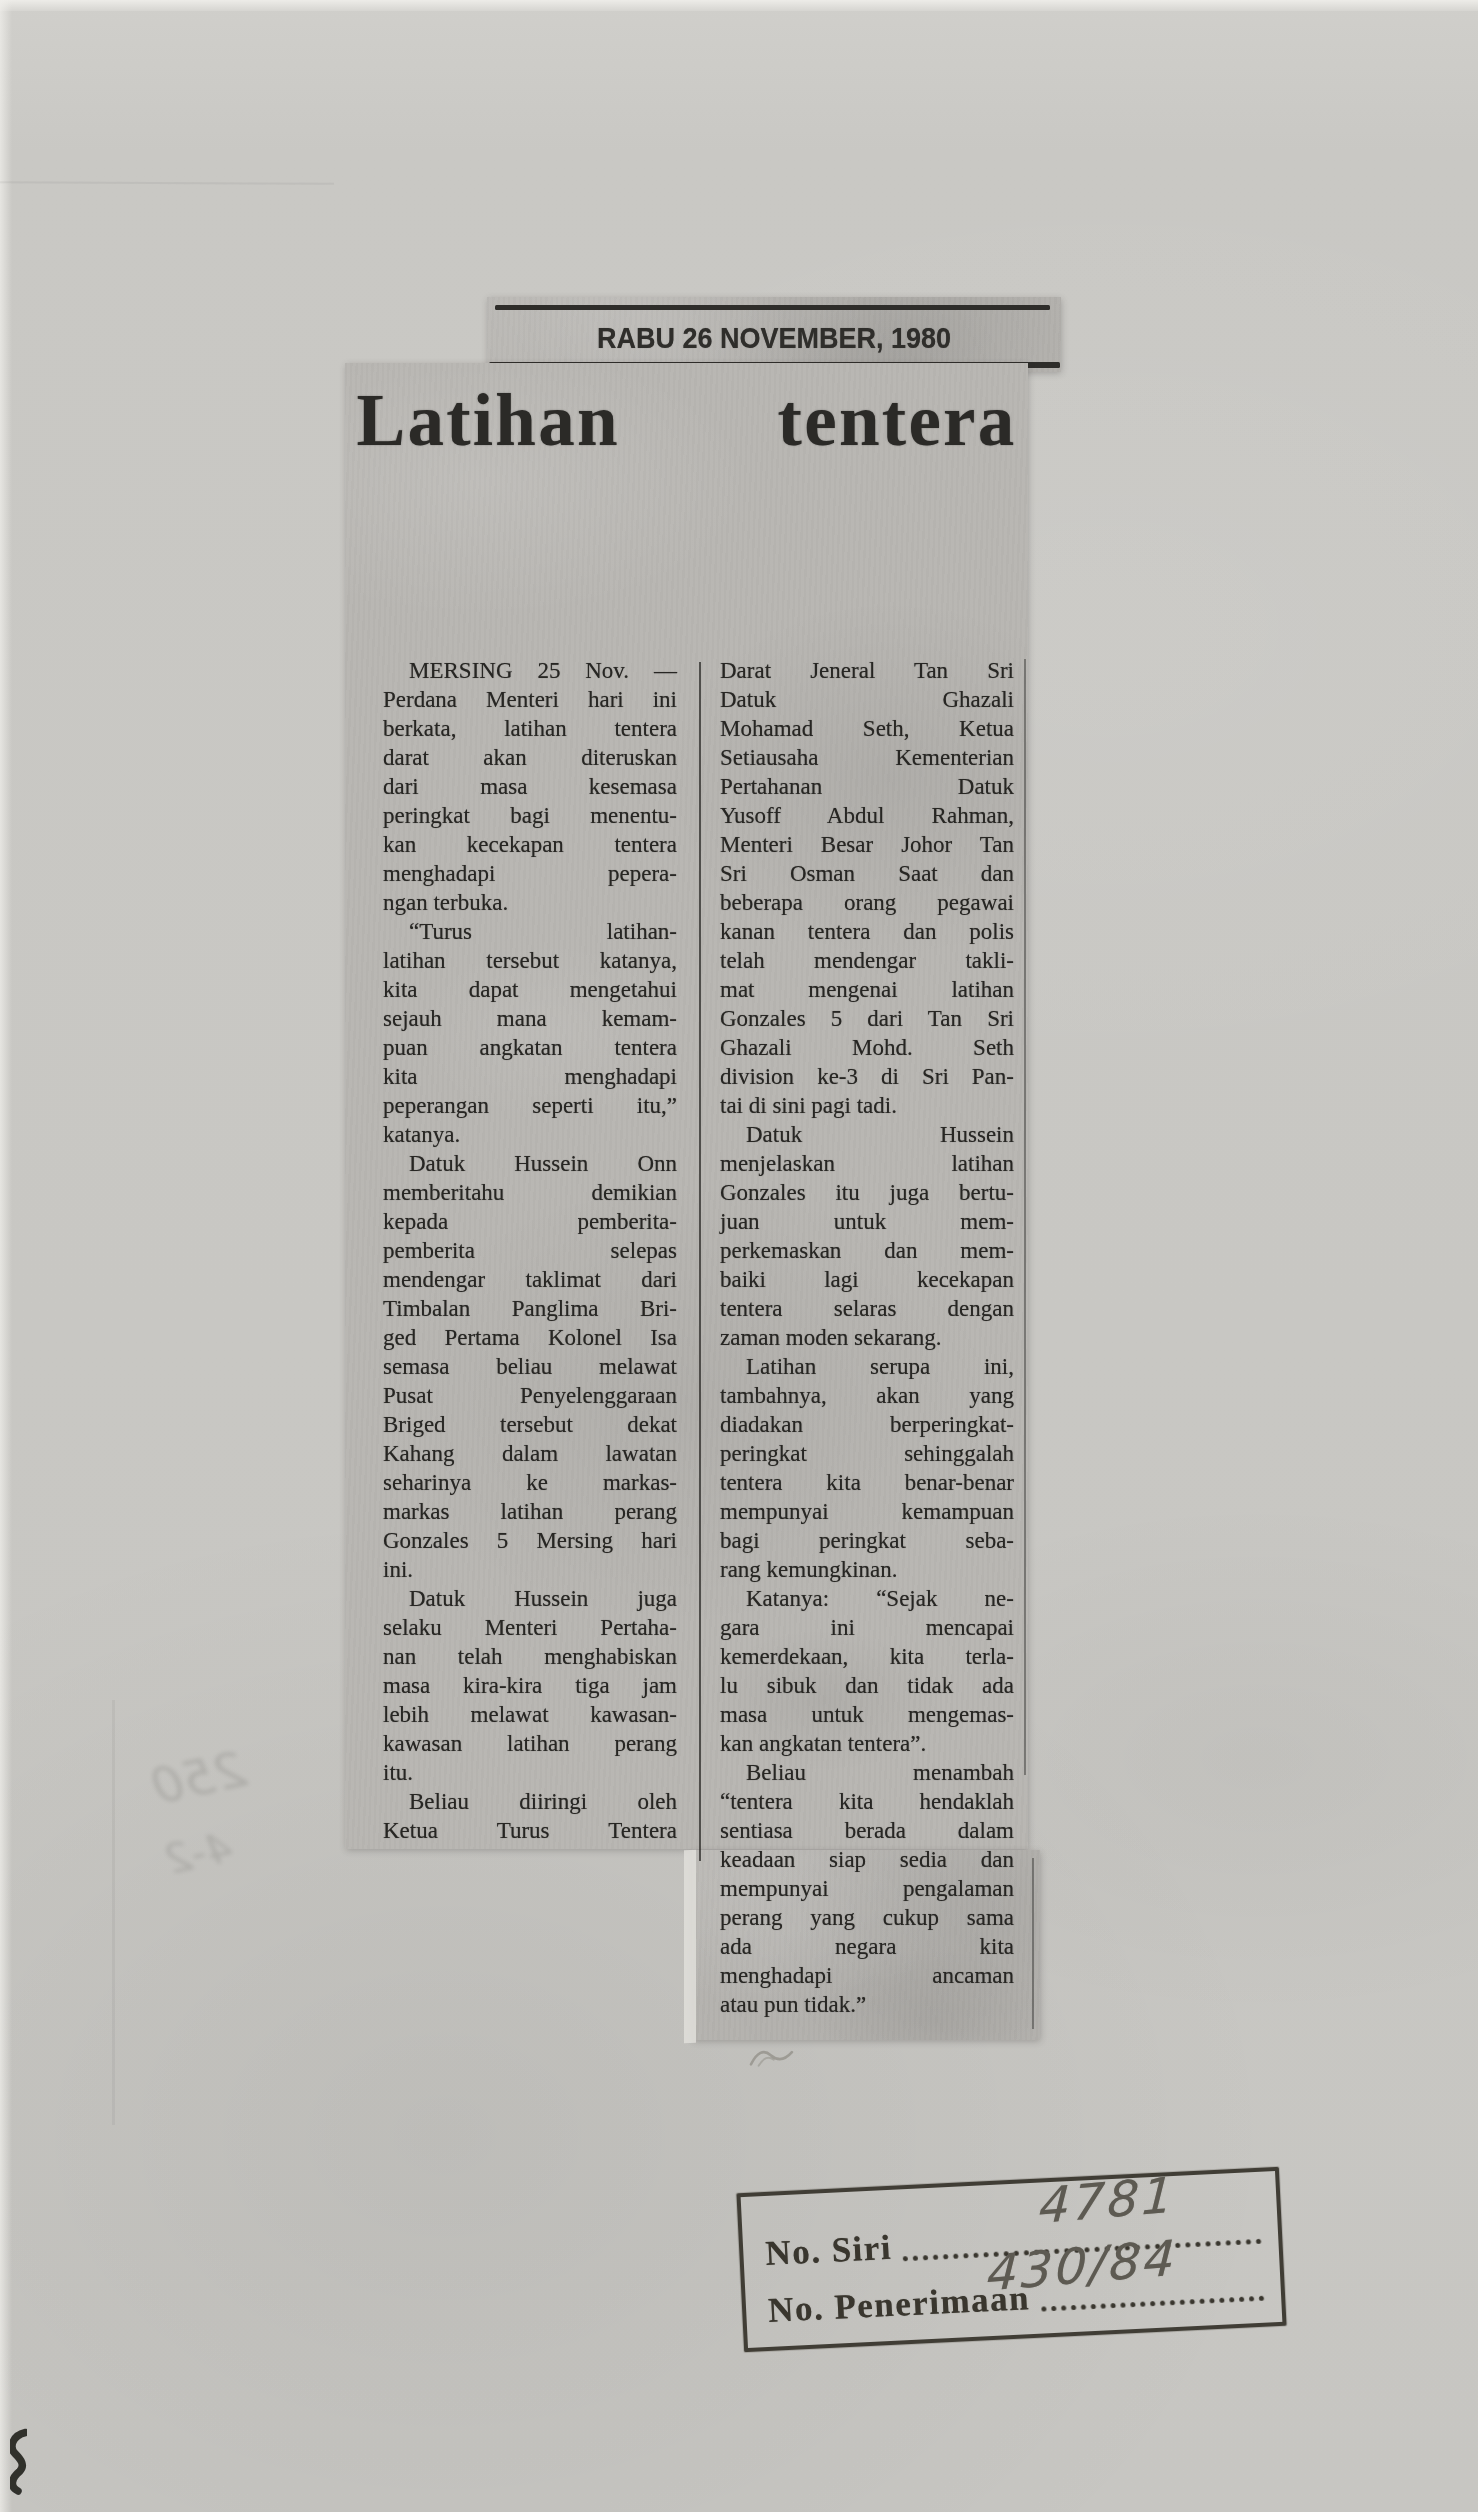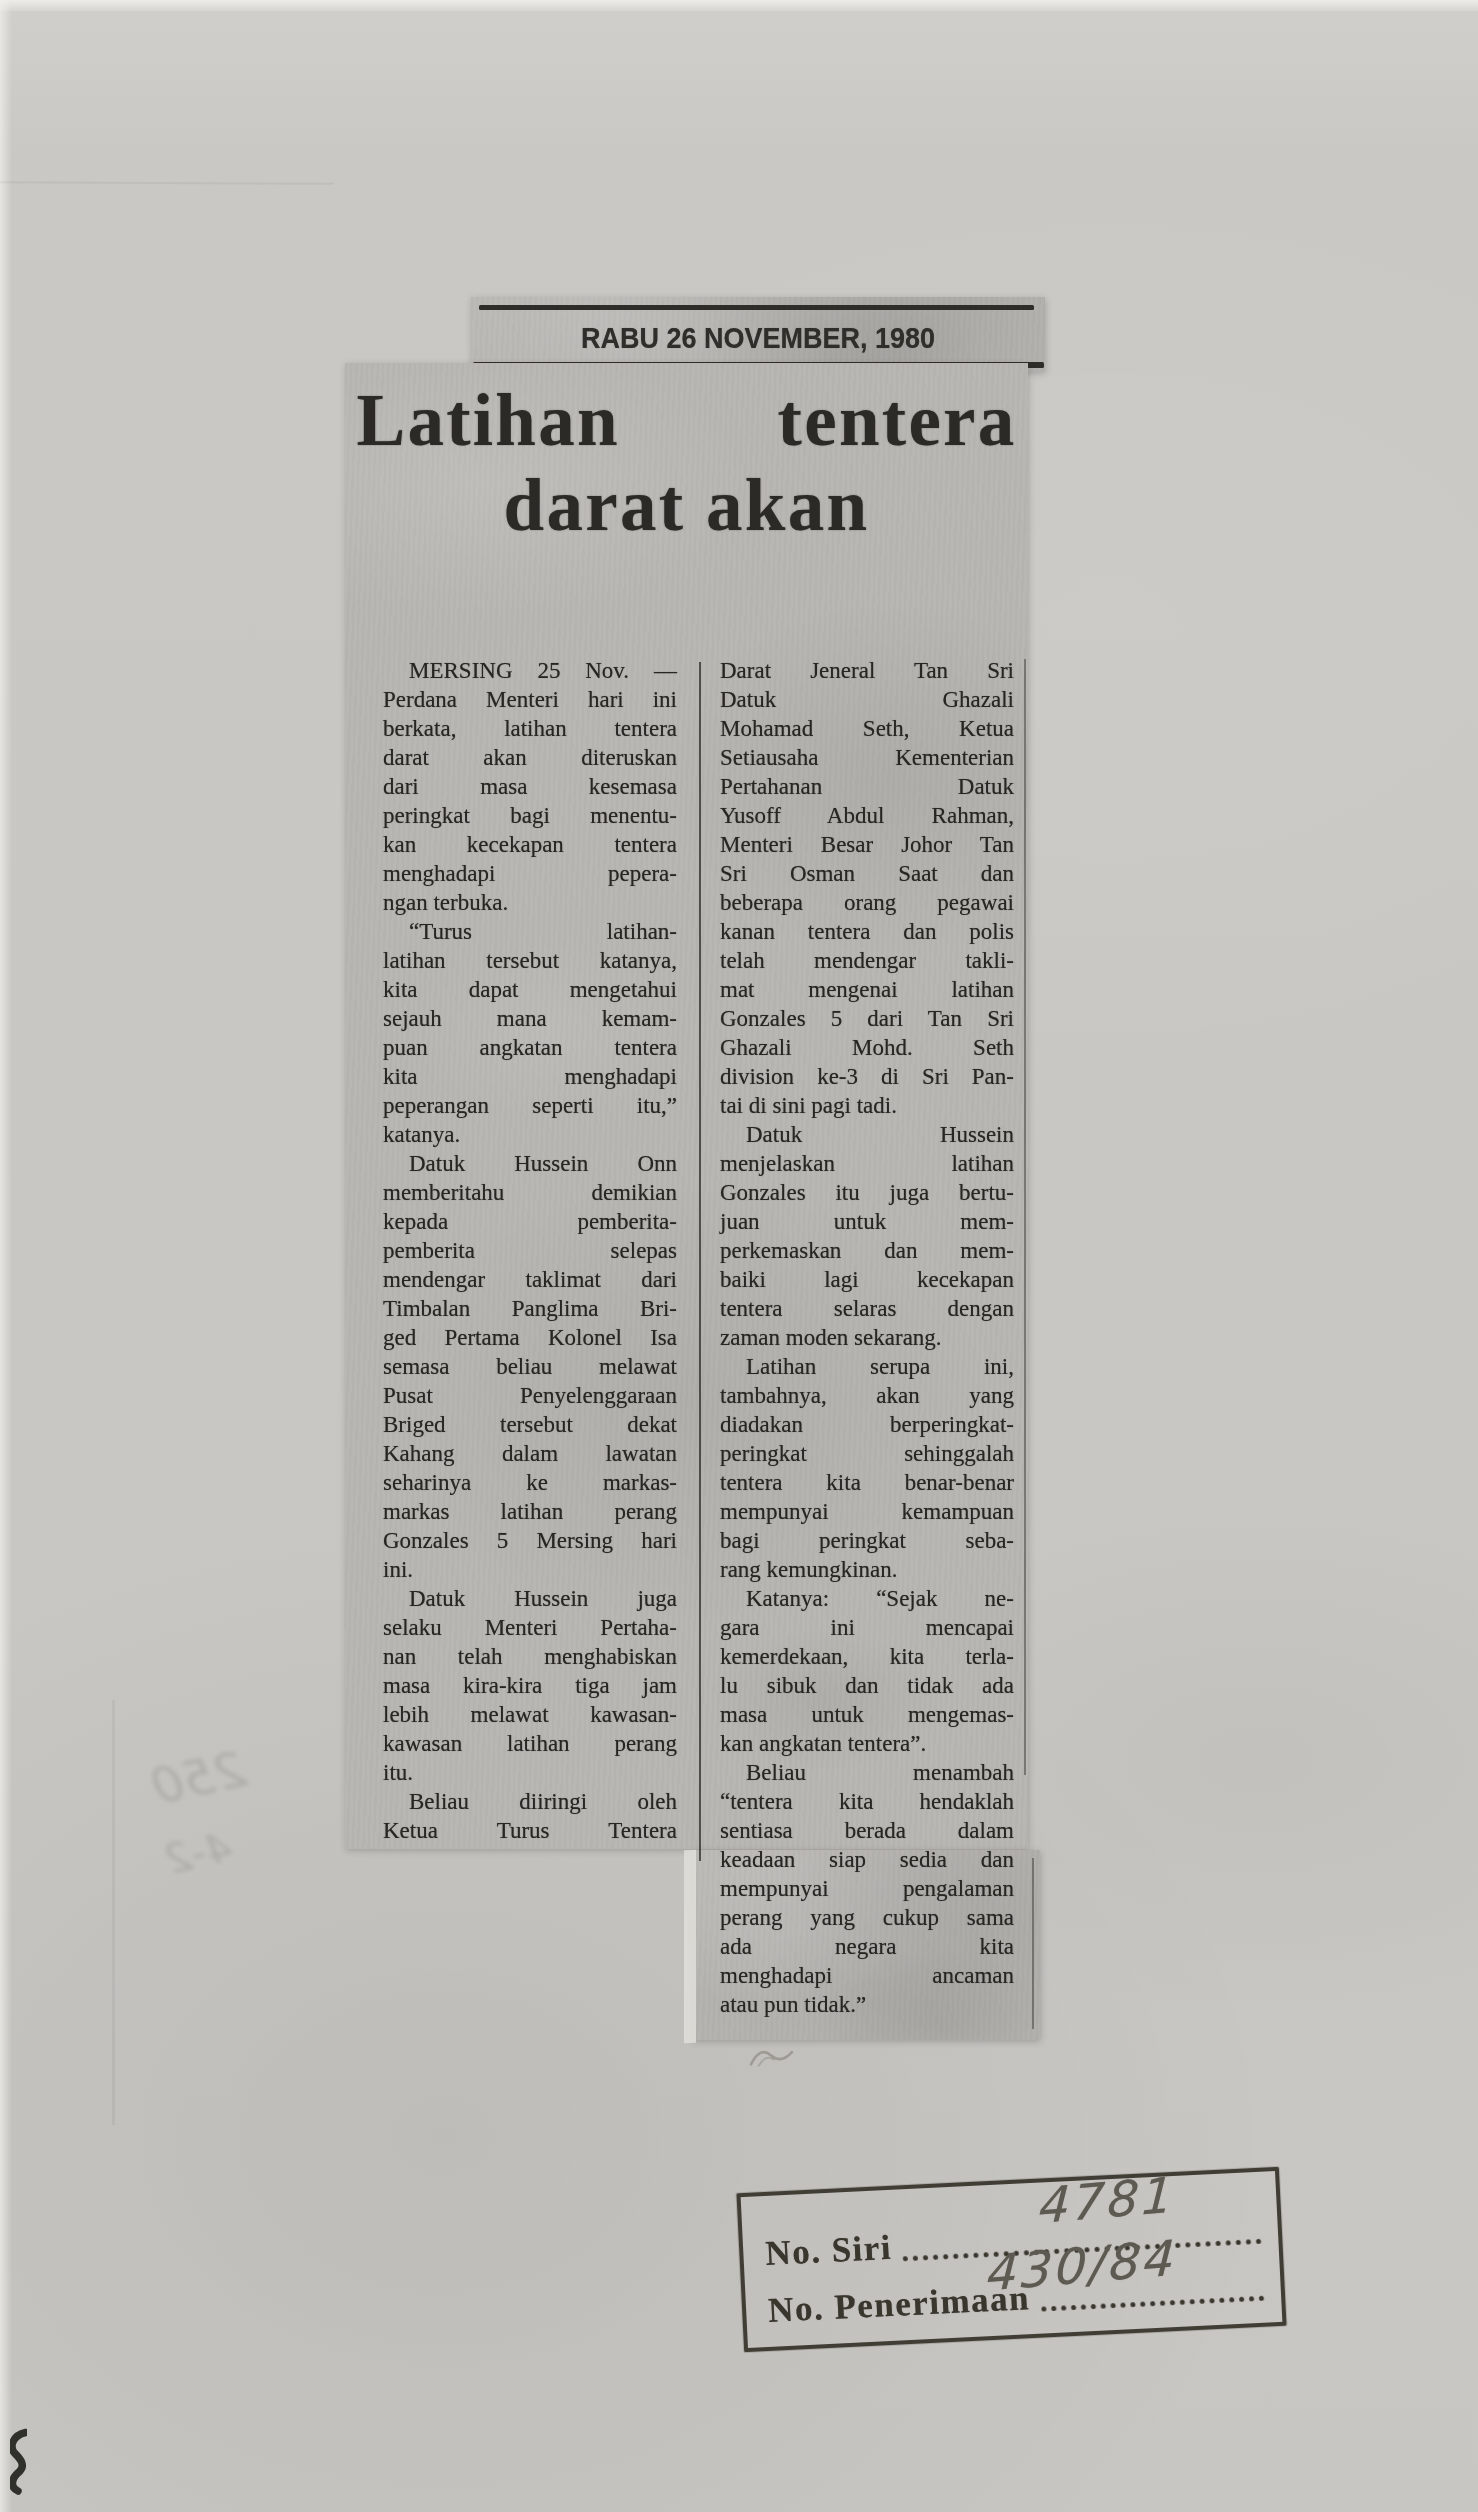--- a/index.html
+++ b/index.html
@@ -28,21 +28,21 @@
     background-color:#b8b6b2;
     background-image:
       radial-gradient(455px 228px at 20% 8%, rgba(255,255,255,.10), transparent 60%),
       radial-gradient(379px 304px at 80% 28%, rgba(0,0,0,.055), transparent 60%),
       radial-gradient(531px 379px at 50% 70%, rgba(0,0,0,.045), transparent 60%),
       radial-gradient(228px 152px at 30% 45%, rgba(255,255,255,.07), transparent 60%),
       radial-gradient(197px 121px at 70% 90%, rgba(0,0,0,.05), transparent 60%),
       repeating-linear-gradient(92deg, rgba(0,0,0,.016) 0 2.3px, rgba(255,255,255,.012) 2.3px 5.3px);
     box-shadow:0.8px 2.3px 6.8px rgba(50,48,45,.28);
   }
-  .date-strip{position:absolute;left:471px;top:297px;width:574px;height:75px;}
+  .date-strip{position:absolute;left:487px;top:297px;width:574px;height:75px;}
   .rule{position:absolute;background:#2e2d2a;border-radius:1.5px;filter:blur(0.4px);}
   .rule.top{left:7.6px;right:10.6px;top:7.6px;height:5.3px;}
   .rule.bottom{left:1.5px;right:1.5px;bottom:3.8px;height:6px;}
   .date-text{
     position:absolute;left:0;right:0;top:16.7px;height:47px;line-height:47px;
     text-align:center;font-family:"Liberation Sans",sans-serif;font-weight:bold;
     font-size:30px;color:#2f2e2b;transform:scaleX(.9);
     text-shadow:0 0 0.8px rgba(47,46,43,.6);white-space:nowrap;}
 
   .clip-main{position:absolute;left:345px;top:363px;width:683px;height:1486px;}
@@ -114,21 +114,20 @@
 
   <div class="date-strip newsprint">
     <div class="rule top"></div>
     <div class="date-text">RABU 26 NOVEMBER, 1980</div>
     <div class="rule bottom"></div>
   </div>
 
   <div class="clip-main newsprint">
     <div class="headline" id="headline">
         <div class="hline">Latihan tentera</div>
-        <div class="hline hcenter">darat akan</div>
       </div>
   </div>
 
   <div class="clip-cont newsprint"></div>
 
   <div class="col col-left">
       <div class="bline ind">MERSING 25 Nov. —</div>
       <div class="bline">Perdana Menteri hari ini</div>
       <div class="bline">berkata, latihan tentera</div>
       <div class="bline">darat akan diteruskan</div>

